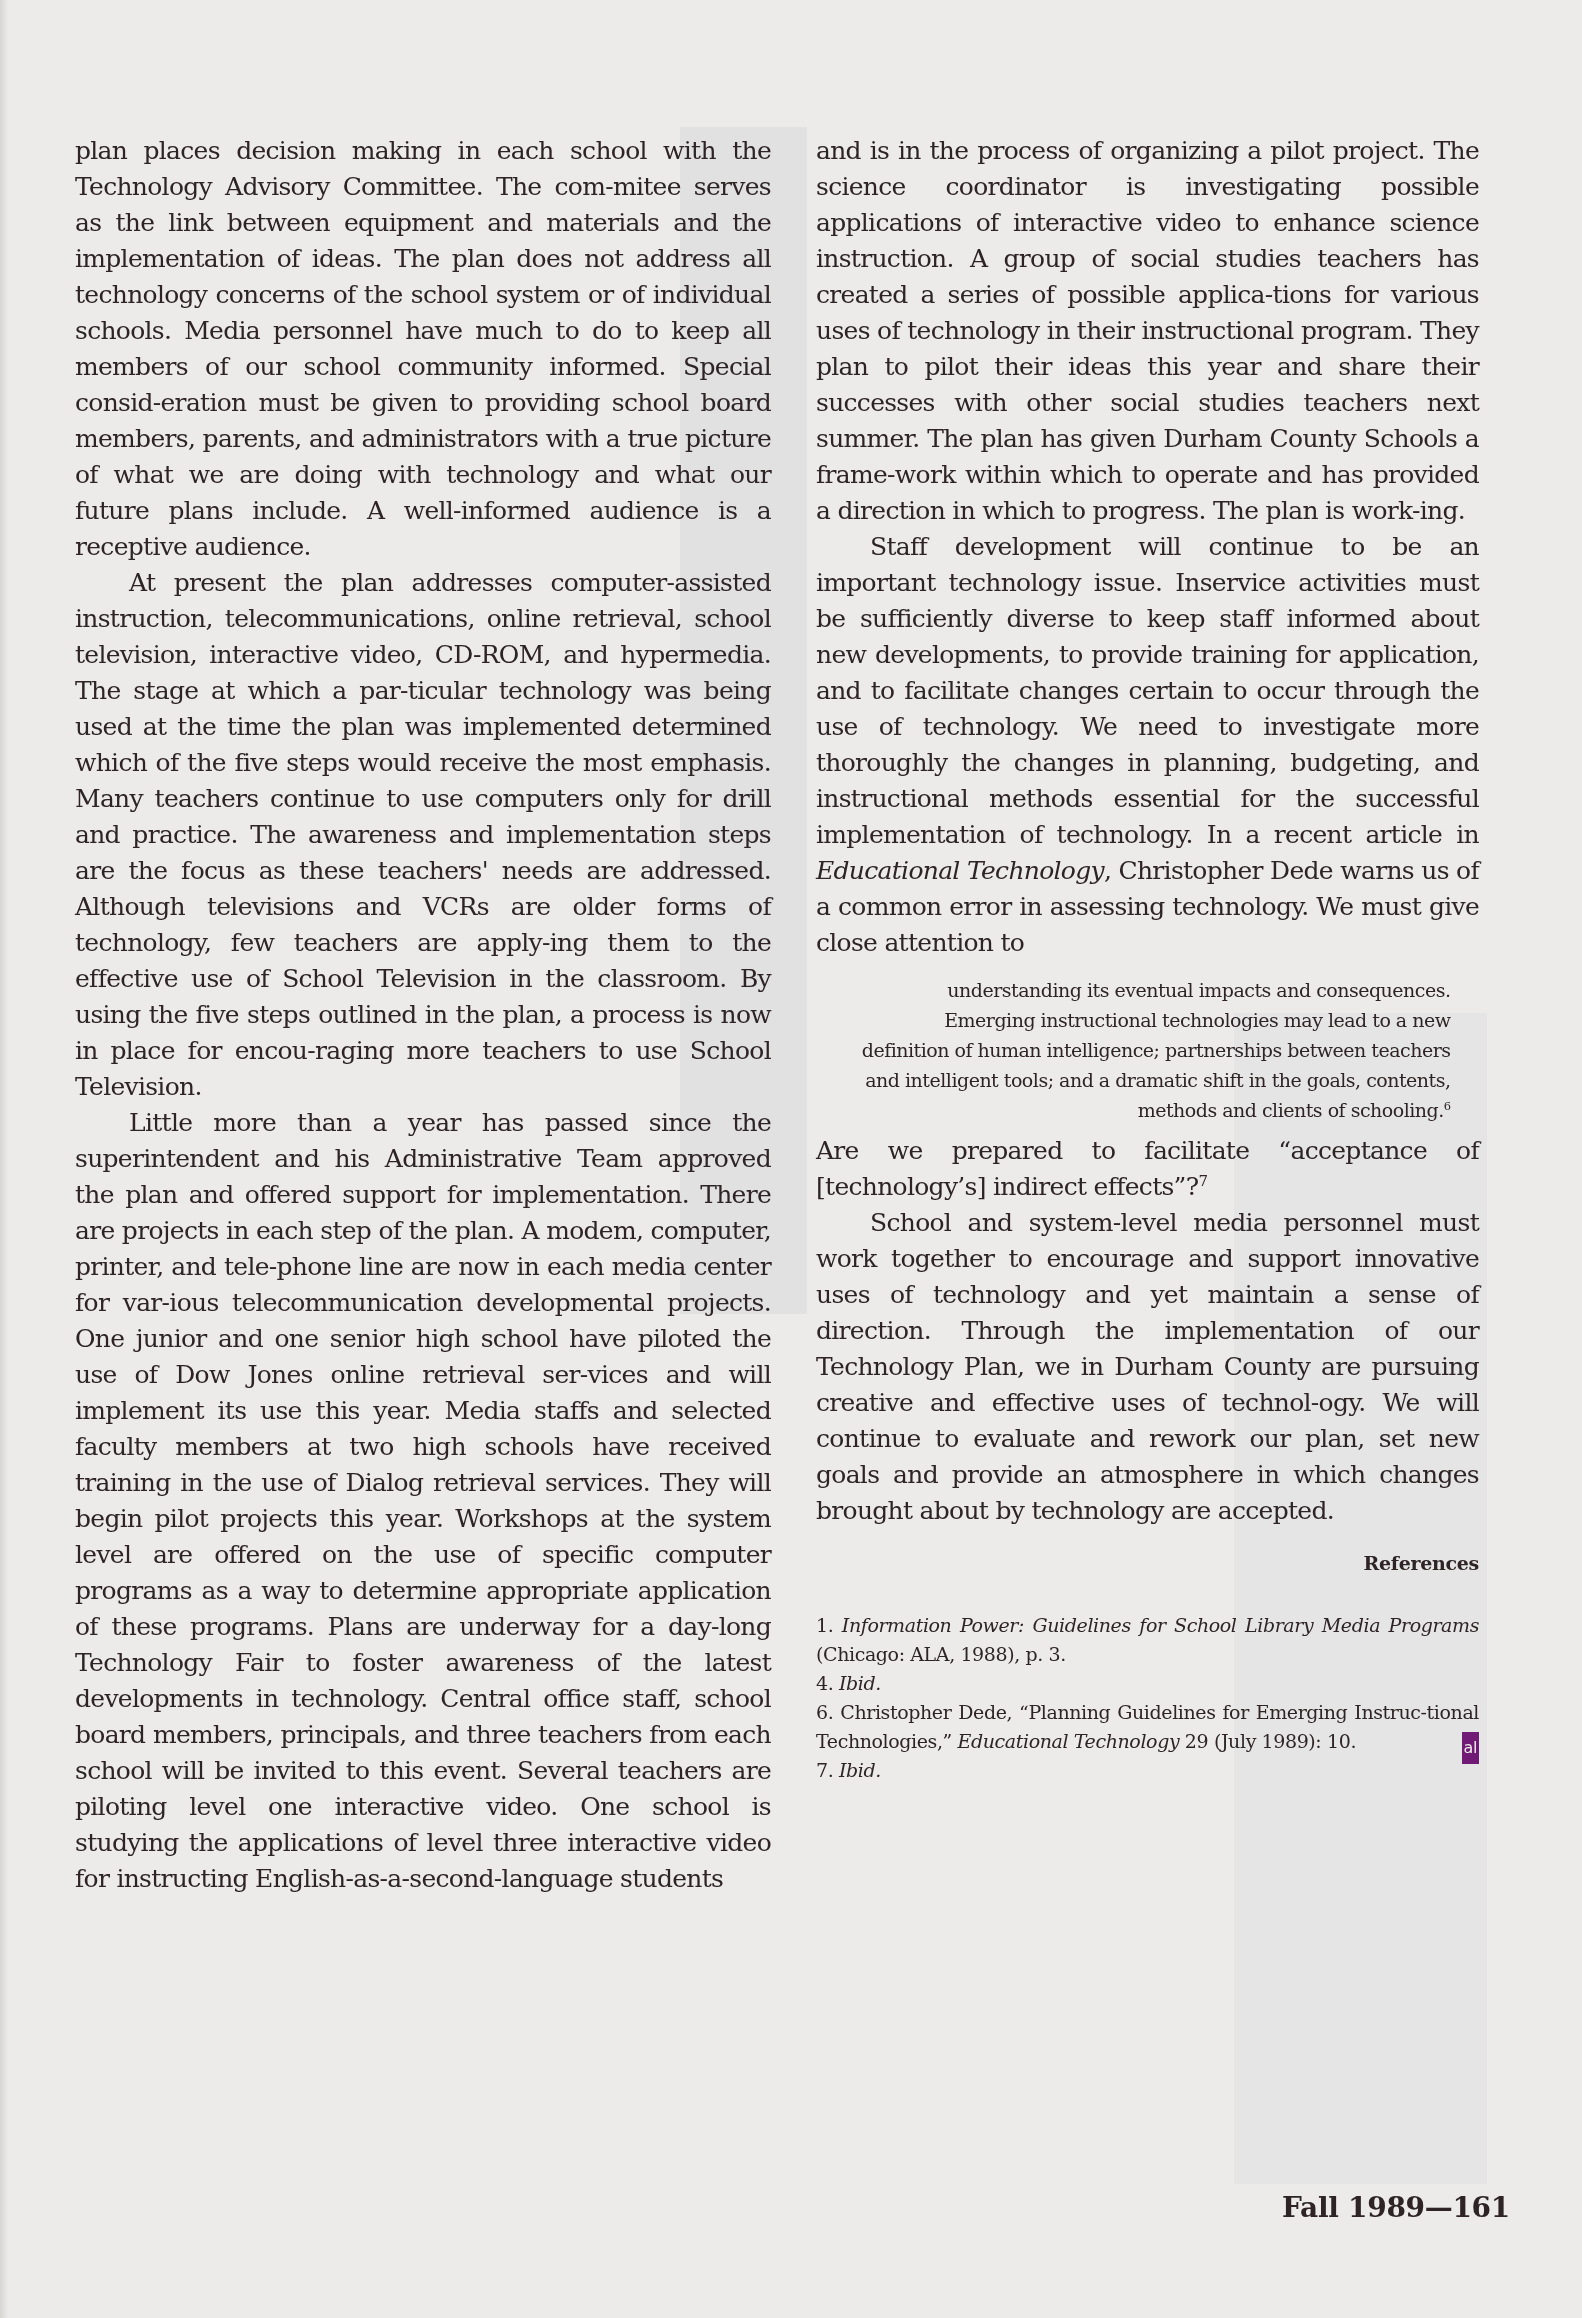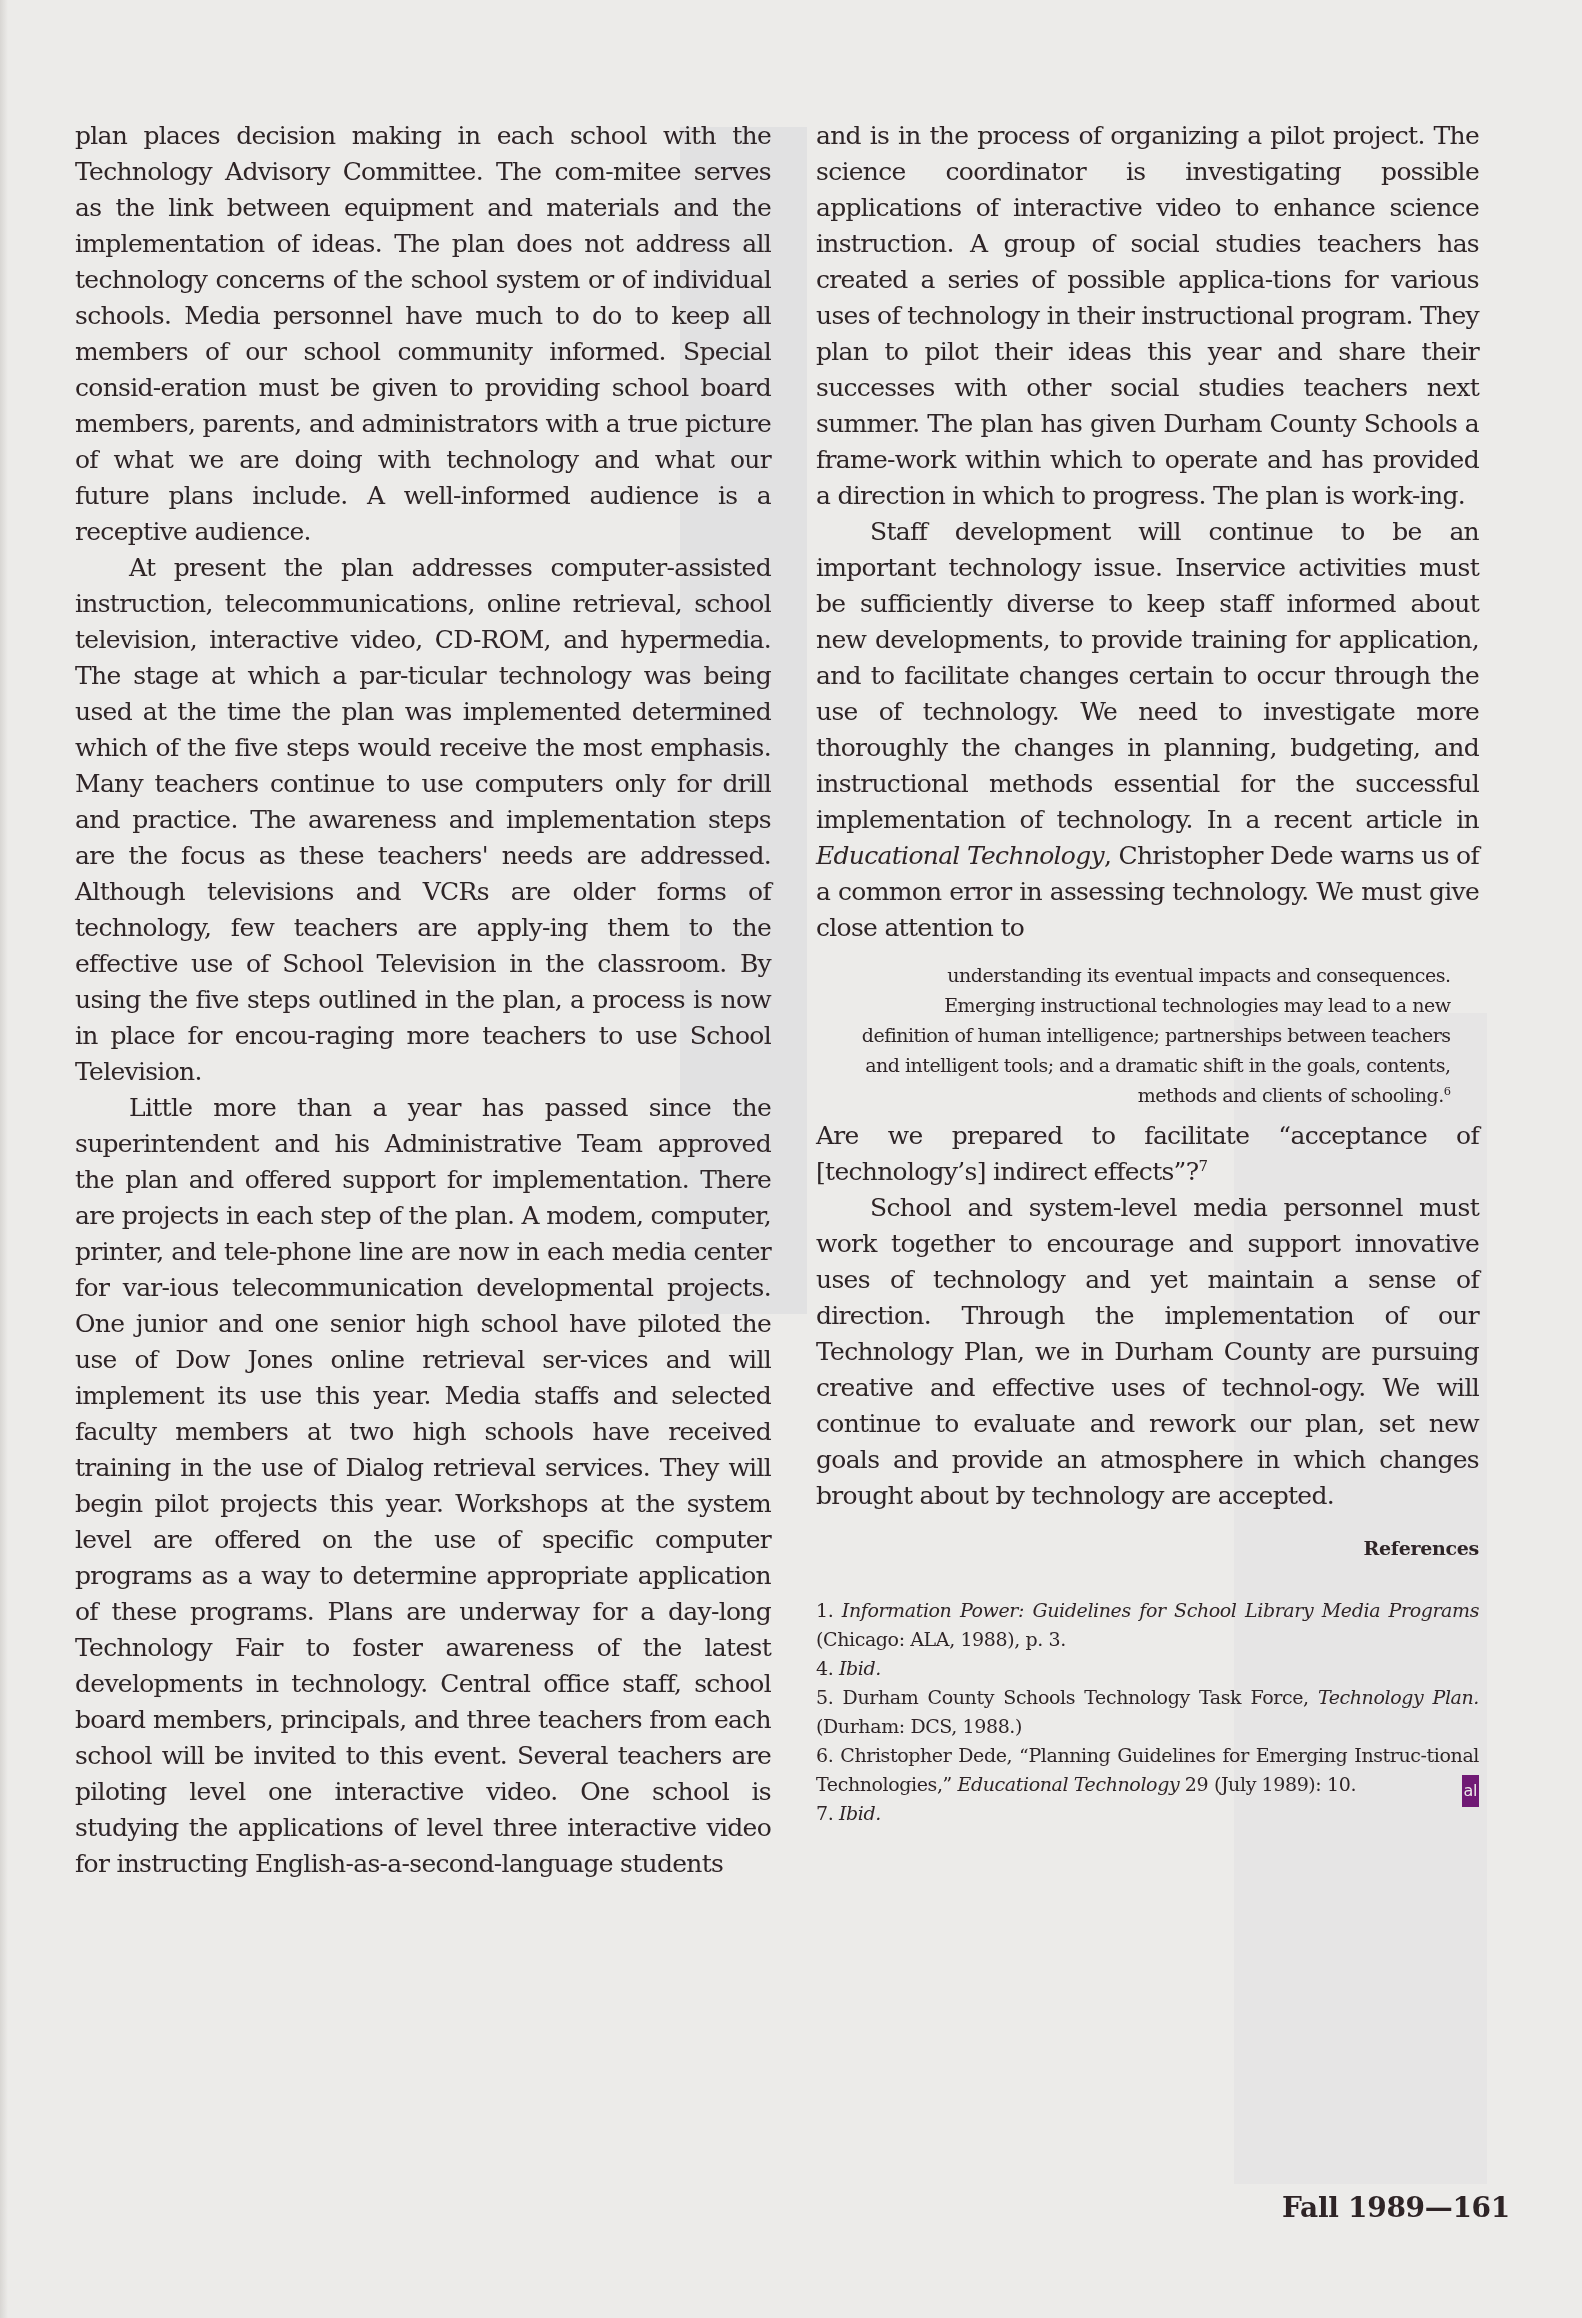--- a/index.html
+++ b/index.html
@@ -20,21 +20,21 @@
       left: 0; top: 0; bottom: 0;
       width: 8px;
       background: linear-gradient(to right, #d8d6d3, #ecebe9);
     }
     .showthrough {
       position: absolute;
       background: rgba(196, 200, 208, 0.28);
     }
     .col {
       position: absolute;
-      top: 118px;
+      top: 133px;
       width: 696px;
       font-size: 25px;
       line-height: 36px;
       text-align: justify;
       letter-spacing: -0.7px;
     }
     .col-left { left: 75px; }
     .col-right { left: 816px; width: 663px; }
     .col p {
       margin: 0;
@@ -110,20 +110,19 @@
   <p>and is in the process of organizing a pilot project. The science coordinator is investigating possible applications of interactive video to enhance science instruction. A group of social studies teachers has created a series of possible applica-tions for various uses of technology in their instructional program. They plan to pilot their ideas this year and share their successes with other social studies teachers next summer. The plan has given Durham County Schools a frame-work within which to operate and has provided a direction in which to progress. The plan is work-ing.</p>
   <p class="indent"><span>Staff development will continue to be an important technology issue. Inservice activities must be sufficiently diverse to keep staff informed about new developments, to provide training for application, and to facilitate changes certain to occur through the use of technology. We need to investigate more thoroughly the changes in planning, budgeting, and instructional methods essential for the successful implementation of technology. In a recent article in </span><em>Educational Technology</em><span>, Christopher Dede warns us of a common error in assessing technology. We must give close attention to</span></p>
   <div class="blockquote"><span>understanding its eventual impacts and consequences. Emerging instructional technologies may lead to a new definition of human intelligence; partnerships between teachers and intelligent tools; and a dramatic shift in the goals, contents, methods and clients of schooling.</span><sup>6</sup></div>
   <p><span>Are we prepared to facilitate “acceptance of [technology’s] indirect effects”?</span><sup>7</sup></p>
   <p class="indent">School and system-level media personnel must work together to encourage and support innovative uses of technology and yet maintain a sense of direction. Through the implementation of our Technology Plan, we in Durham County are pursuing creative and effective uses of technol-ogy. We will continue to evaluate and rework our plan, set new goals and provide an atmosphere in which changes brought about by technology are accepted.</p>
 
   <div class="refs-heading">References</div>
   <div class="refs">
     <p class="ref-item"><span>1. </span><em>Information Power: Guidelines for School Library Media Programs</em><span> (Chicago: ALA, 1988), p. 3.</span></p>
     <p class="ref-item"><span>4. </span><em>Ibid.</em><span></span></p>
-    <p class="ref-item"><span>5. </span><span>Durham County Schools Technology Task Force, </span><em>Technology Plan.</em><span> (Durham: DCS, 1988.)</span></p>
     <p class="ref-item"><span>6. </span><span>Christopher Dede, “Planning Guidelines for Emerging Instruc-tional Technologies,” </span><em>Educational Technology</em><span> 29 (July 1989): 10.</span></p>
     <p class="ref-item"><span>7. </span><em>Ibid.</em><span></span><span class="logo-mark">al</span></p>
   </div>
 </div>
 
 <div class="footer">Fall 1989—161</div>
 
 
 </body></html>

